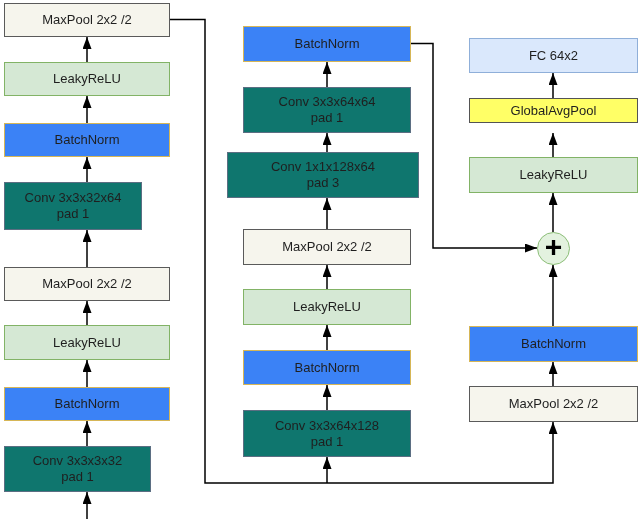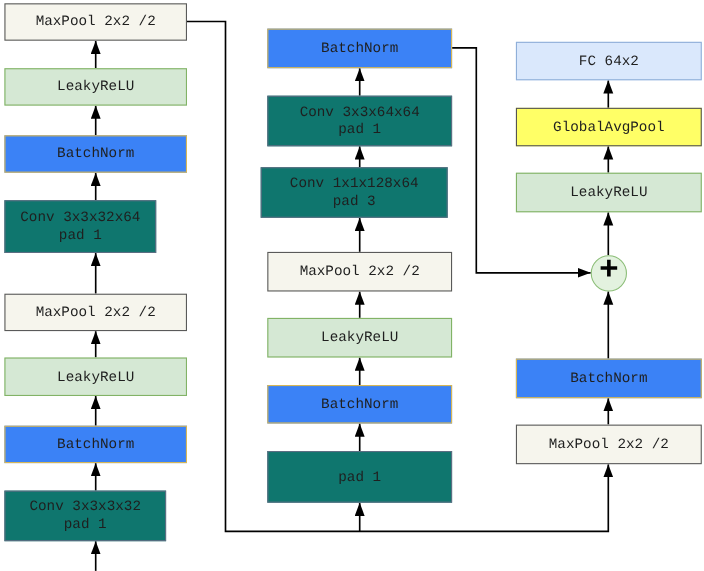--- a/index.html
+++ b/index.html
@@ -1,18 +1,18 @@
 <!DOCTYPE html>
 <html><head>
 <meta charset="utf-8">
 <style>
   html,body{margin:0;padding:0;background:#ffffff;}
   .canvas{
     position:relative;width:640px;height:519px;background:#ffffff;overflow:hidden;
-    font-family:Liberation Mono, monospace;
+    font-family:Liberation Sans, sans-serif;
   }
   .wires{position:absolute;left:0;top:0;width:640px;height:519px;}
   .block{
     position:absolute;box-sizing:border-box;border:1.5px solid #666;
     display:flex;flex-direction:column;align-items:center;justify-content:center;
     font-size:13px;line-height:16px;color:#1f1f1f;text-align:center;
     background:#fff;
   }
   .conv{background:#0f766e;border-color:#5B6E82;}
   .maxpool{background:#F6F5ED;border-color:#5a5a5a;}
@@ -98,41 +98,42 @@
     <span>pad 1</span>
   </div>
 
   <div class="block batchnorm" style="left:243px;top:26px;width:168px;height:36px">
     <span>BatchNorm</span>
   </div>
   <div class="block conv" style="left:243px;top:87px;width:168px;height:46px">
     <span>Conv 3x3x64x64</span>
     <span>pad 1</span>
   </div>
-  <div class="block conv" style="left:237px;top:152px;width:170px;height:46px">
+  <div class="block conv" style="left:227px;top:152px;width:192px;height:46px">
     <span>Conv 1x1x128x64</span>
     <span>pad 3</span>
   </div>
   <div class="block maxpool" style="left:243px;top:229px;width:168px;height:36px">
     <span>MaxPool 2x2 /2</span>
   </div>
   <div class="block act" style="left:243px;top:289px;width:168px;height:36px">
     <span>LeakyReLU</span>
   </div>
   <div class="block batchnorm" style="left:243px;top:350px;width:168px;height:35px">
     <span>BatchNorm</span>
   </div>
   <div class="block conv" style="left:243px;top:410px;width:168px;height:47px">
+    <span>Conv 3x3x64x128</span>
     <span>pad 1</span>
   </div>
 
   <div class="block fc" style="left:469px;top:38px;width:169px;height:35px">
     <span>FC 64x2</span>
   </div>
-  <div class="block gap" style="left:469px;top:98px;width:169px;height:35px">
+  <div class="block gap" style="left:469px;top:98px;width:169px;height:25px">
     <span>GlobalAvgPool</span>
   </div>
   <div class="block act" style="left:469px;top:157px;width:169px;height:36px">
     <span>LeakyReLU</span>
   </div>
   <div class="add-node" style="left:537px;top:232px">
     <span class="plus">+</span>
   </div>
   <div class="block batchnorm" style="left:469px;top:326px;width:169px;height:36px">
     <span>BatchNorm</span>

